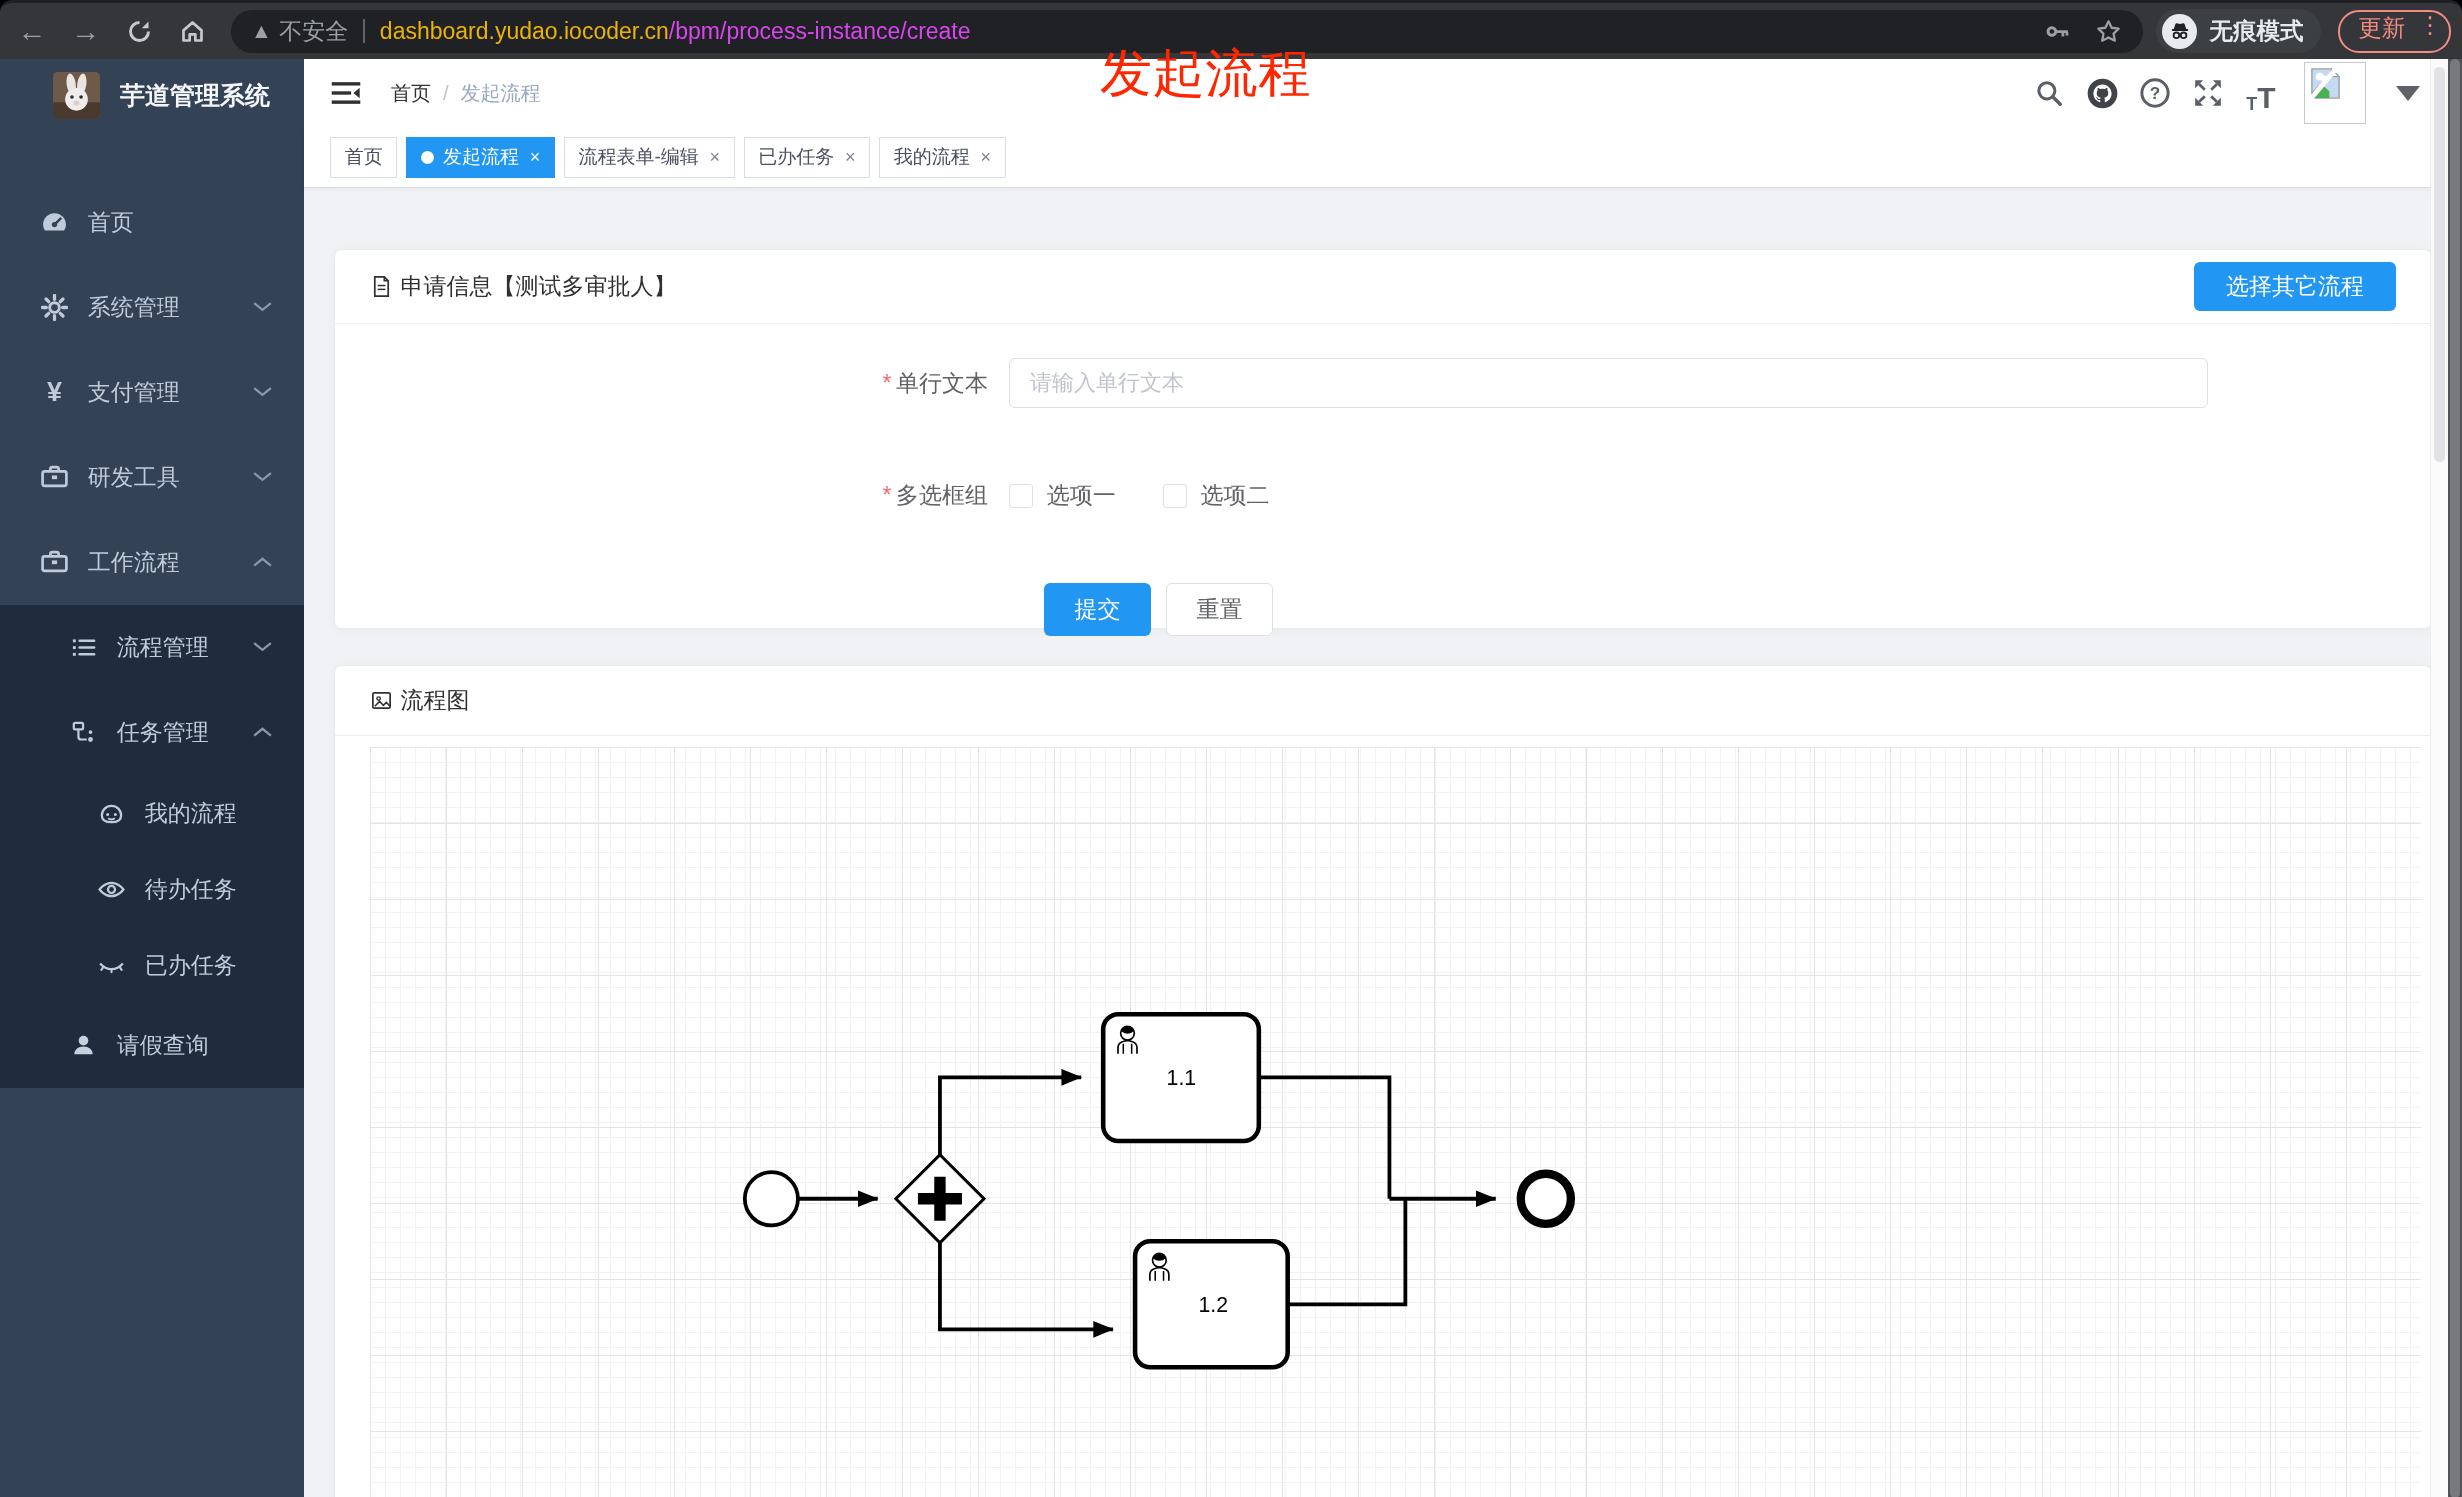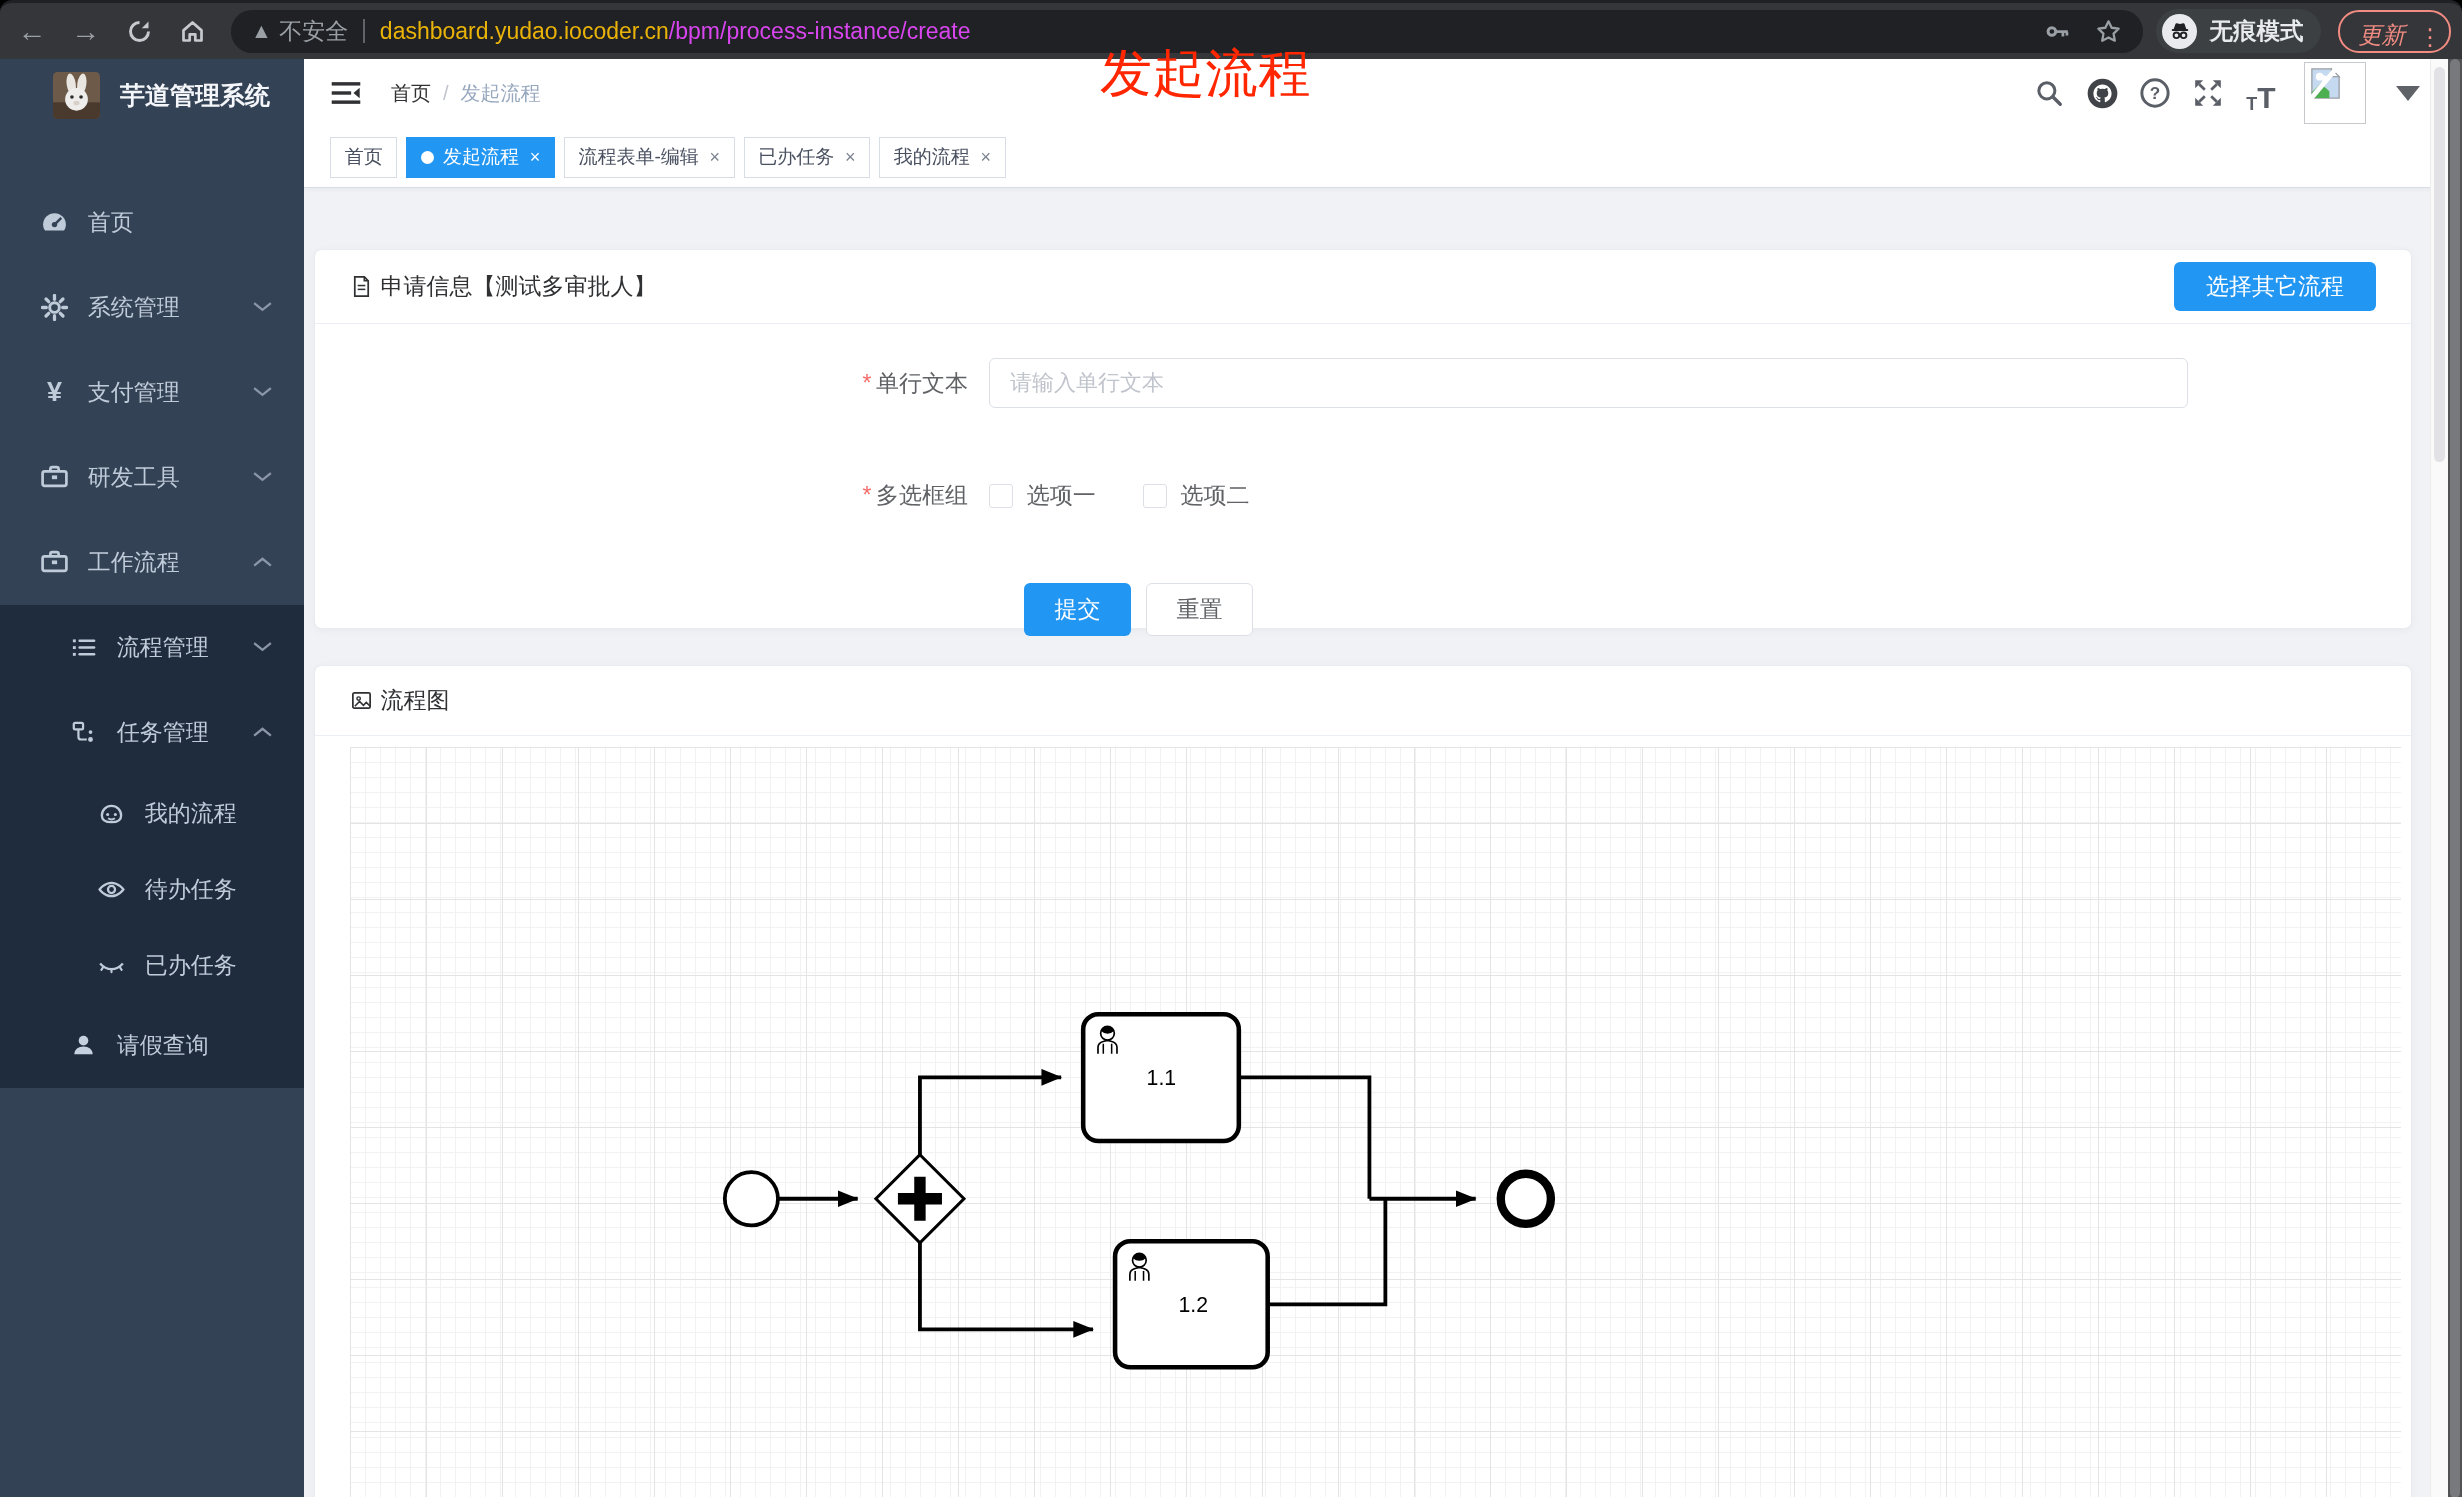--- a/index.html
+++ b/index.html
@@ -19,22 +19,22 @@
   .omni-div{width:1.5px;height:24px;background:#5f6368;margin:0 15px;}
   .url{white-space:nowrap;overflow:hidden;}
   .url .host{color:#eab308;}
   .url .path{color:#d946ef;}
   .omni-spacer{flex:1 1 auto;}
   .omni-ic{margin-left:23px;display:flex;align-items:center;}
   .incog{height:44px;background:#3c4043;border-radius:22px;display:flex;align-items:center;
          padding:0 18px 0 6px;flex:0 0 auto;margin-right:16.7px;}
   .incog-circle{width:35px;height:35px;border-radius:50%;background:#e8eaed;display:flex;align-items:center;justify-content:center;margin-right:12px;}
   .incog-label{color:#e8eaed;font-size:23.5px;font-weight:600;}
-  .update-pill{height:39px;border:2.3px solid #f28b82;border-radius:21px;display:flex;align-items:flex-end;
-               padding:0 7.6px 0 18px;flex:0 0 auto;color:#f28b82;font-size:23.5px;font-style:italic;}
+  .update-pill{height:39px;border:2.3px solid #f28b82;border-radius:21px;display:flex;align-items:flex-start;
+               padding:0 7.6px 0 18px;flex:0 0 auto;color:#f28b82;font-size:23.5px;}
   .update-dots{font-size:23px;margin-left:13.7px;letter-spacing:0;color:#f28b82;}
 
   
   .overlay-anno{position:absolute;left:1100px;top:39px;z-index:60;color:#ff2600;
                 font-size:52px;font-weight:500;letter-spacing:0.8px;}
 
   
   .sidebar{position:absolute;left:0;top:59px;width:304px;height:1439px;background:#344256;color:#bfcbd9;}
   .logo-row{height:62px;display:flex;align-items:center;padding-left:53px;}
   .logo-img{width:47px;height:47px;border-radius:4.6px;overflow:hidden;flex:0 0 auto;margin-top:10.6px;}
@@ -71,21 +71,21 @@
             box-shadow:0 1.5px 4.6px rgba(0,0,0,.04);}
   .tab{height:39px;border:1.5px solid #d8dce5;background:#fff;color:#495060;font-size:19px;
        display:flex;align-items:center;padding:0 13.7px;margin-right:9px;cursor:pointer;white-space:nowrap;}
   .tab .dot{width:13px;height:13px;border-radius:50%;background:#fff;margin-right:9px;display:none;}
   .tab .x{margin-left:10.6px;font-size:18px;color:#7a828e;}
   .tab.active{background:#2196f3;border-color:#2196f3;color:#fff;}
   .tab.active .dot{display:block;}
   .tab.active .x{color:#fff;}
 
   
-  .content{position:absolute;left:0;top:129px;width:100%;height:1309px;padding:61px 0 0 10px;box-sizing:border-box;}
+  .content{position:absolute;left:0;top:129px;width:100%;height:1309px;padding:61px 0 0 30px;box-sizing:border-box;}
   .card{width:2098px;background:#fff;border:1.5px solid #e8ebf0;border-radius:7.6px;box-sizing:border-box;
         box-shadow:0 1.5px 9px rgba(0,0,0,.04);}
   .card-hd{display:flex;align-items:center;border-bottom:1.5px solid #ebeef5;padding:0 35px;position:relative;box-sizing:border-box;}
   .card-title{font-size:23px;color:#303133;display:flex;align-items:center;gap:7.6px;}
   .card1{height:380px;margin-bottom:36px;position:relative;}
   .card1 .card-hd{height:74px;}
   .btn{border:none;border-radius:6px;font-size:23px;display:inline-flex;align-items:center;justify-content:center;cursor:pointer;
        font-family:inherit;}
   .btn-primary{background:#2196f3;color:#fff;}
   .btn-plain{background:#fff;color:#606266;border:1.5px solid #dcdfe6;}

